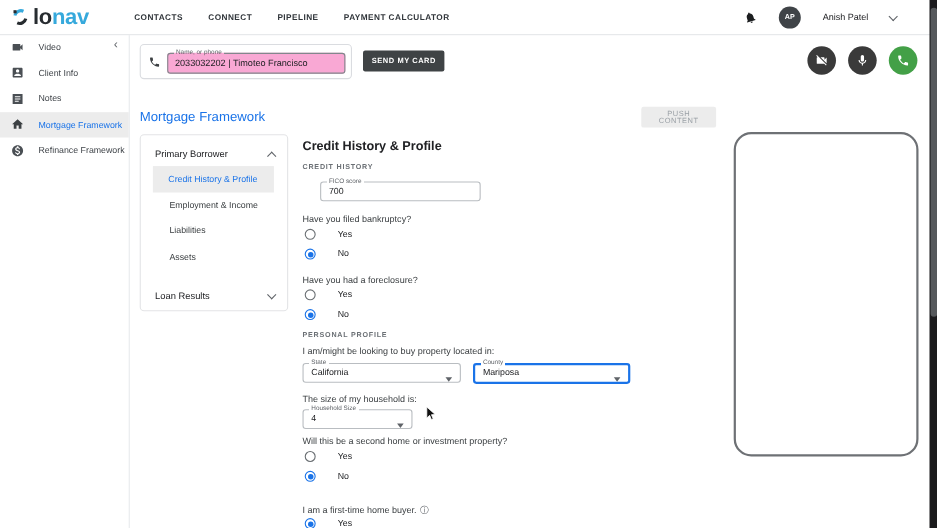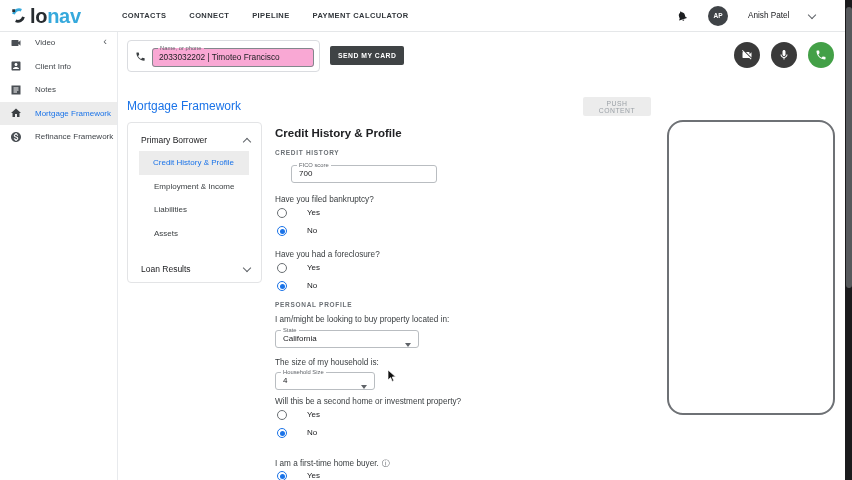--- a/index.html
+++ b/index.html
@@ -256,20 +256,25 @@
     </div>
 
     <div class="sec-label" style="top:174px;">PERSONAL PROFILE</div>
     <div class="q" style="top:188px;">I am/might be looking to buy property located in:</div>
 
     <fieldset class="mfield" style="left:0;top:201px;width:144px;height:20px;">
       <legend>State</legend>
       <div class="val">California</div>
       <span class="sel-arrow"></span>
     </fieldset>
+    <fieldset class="mfield focused" style="left:155px;top:201px;width:143px;height:21px;">
+      <legend>County</legend>
+      <div class="val">Mariposa</div>
+      <span class="sel-arrow"></span>
+    </fieldset>
 
     <div class="q" style="top:231px;">The size of my household is:</div>
     <fieldset class="mfield" style="left:0;top:243px;width:100px;height:20px;">
       <legend>Household Size</legend>
       <div class="val">4</div>
       <span class="sel-arrow"></span>
     </fieldset>
 
     <div class="q" style="top:270px;">Will this be a second home or investment property?</div>
     <div class="radio-row" style="top:283px;">

